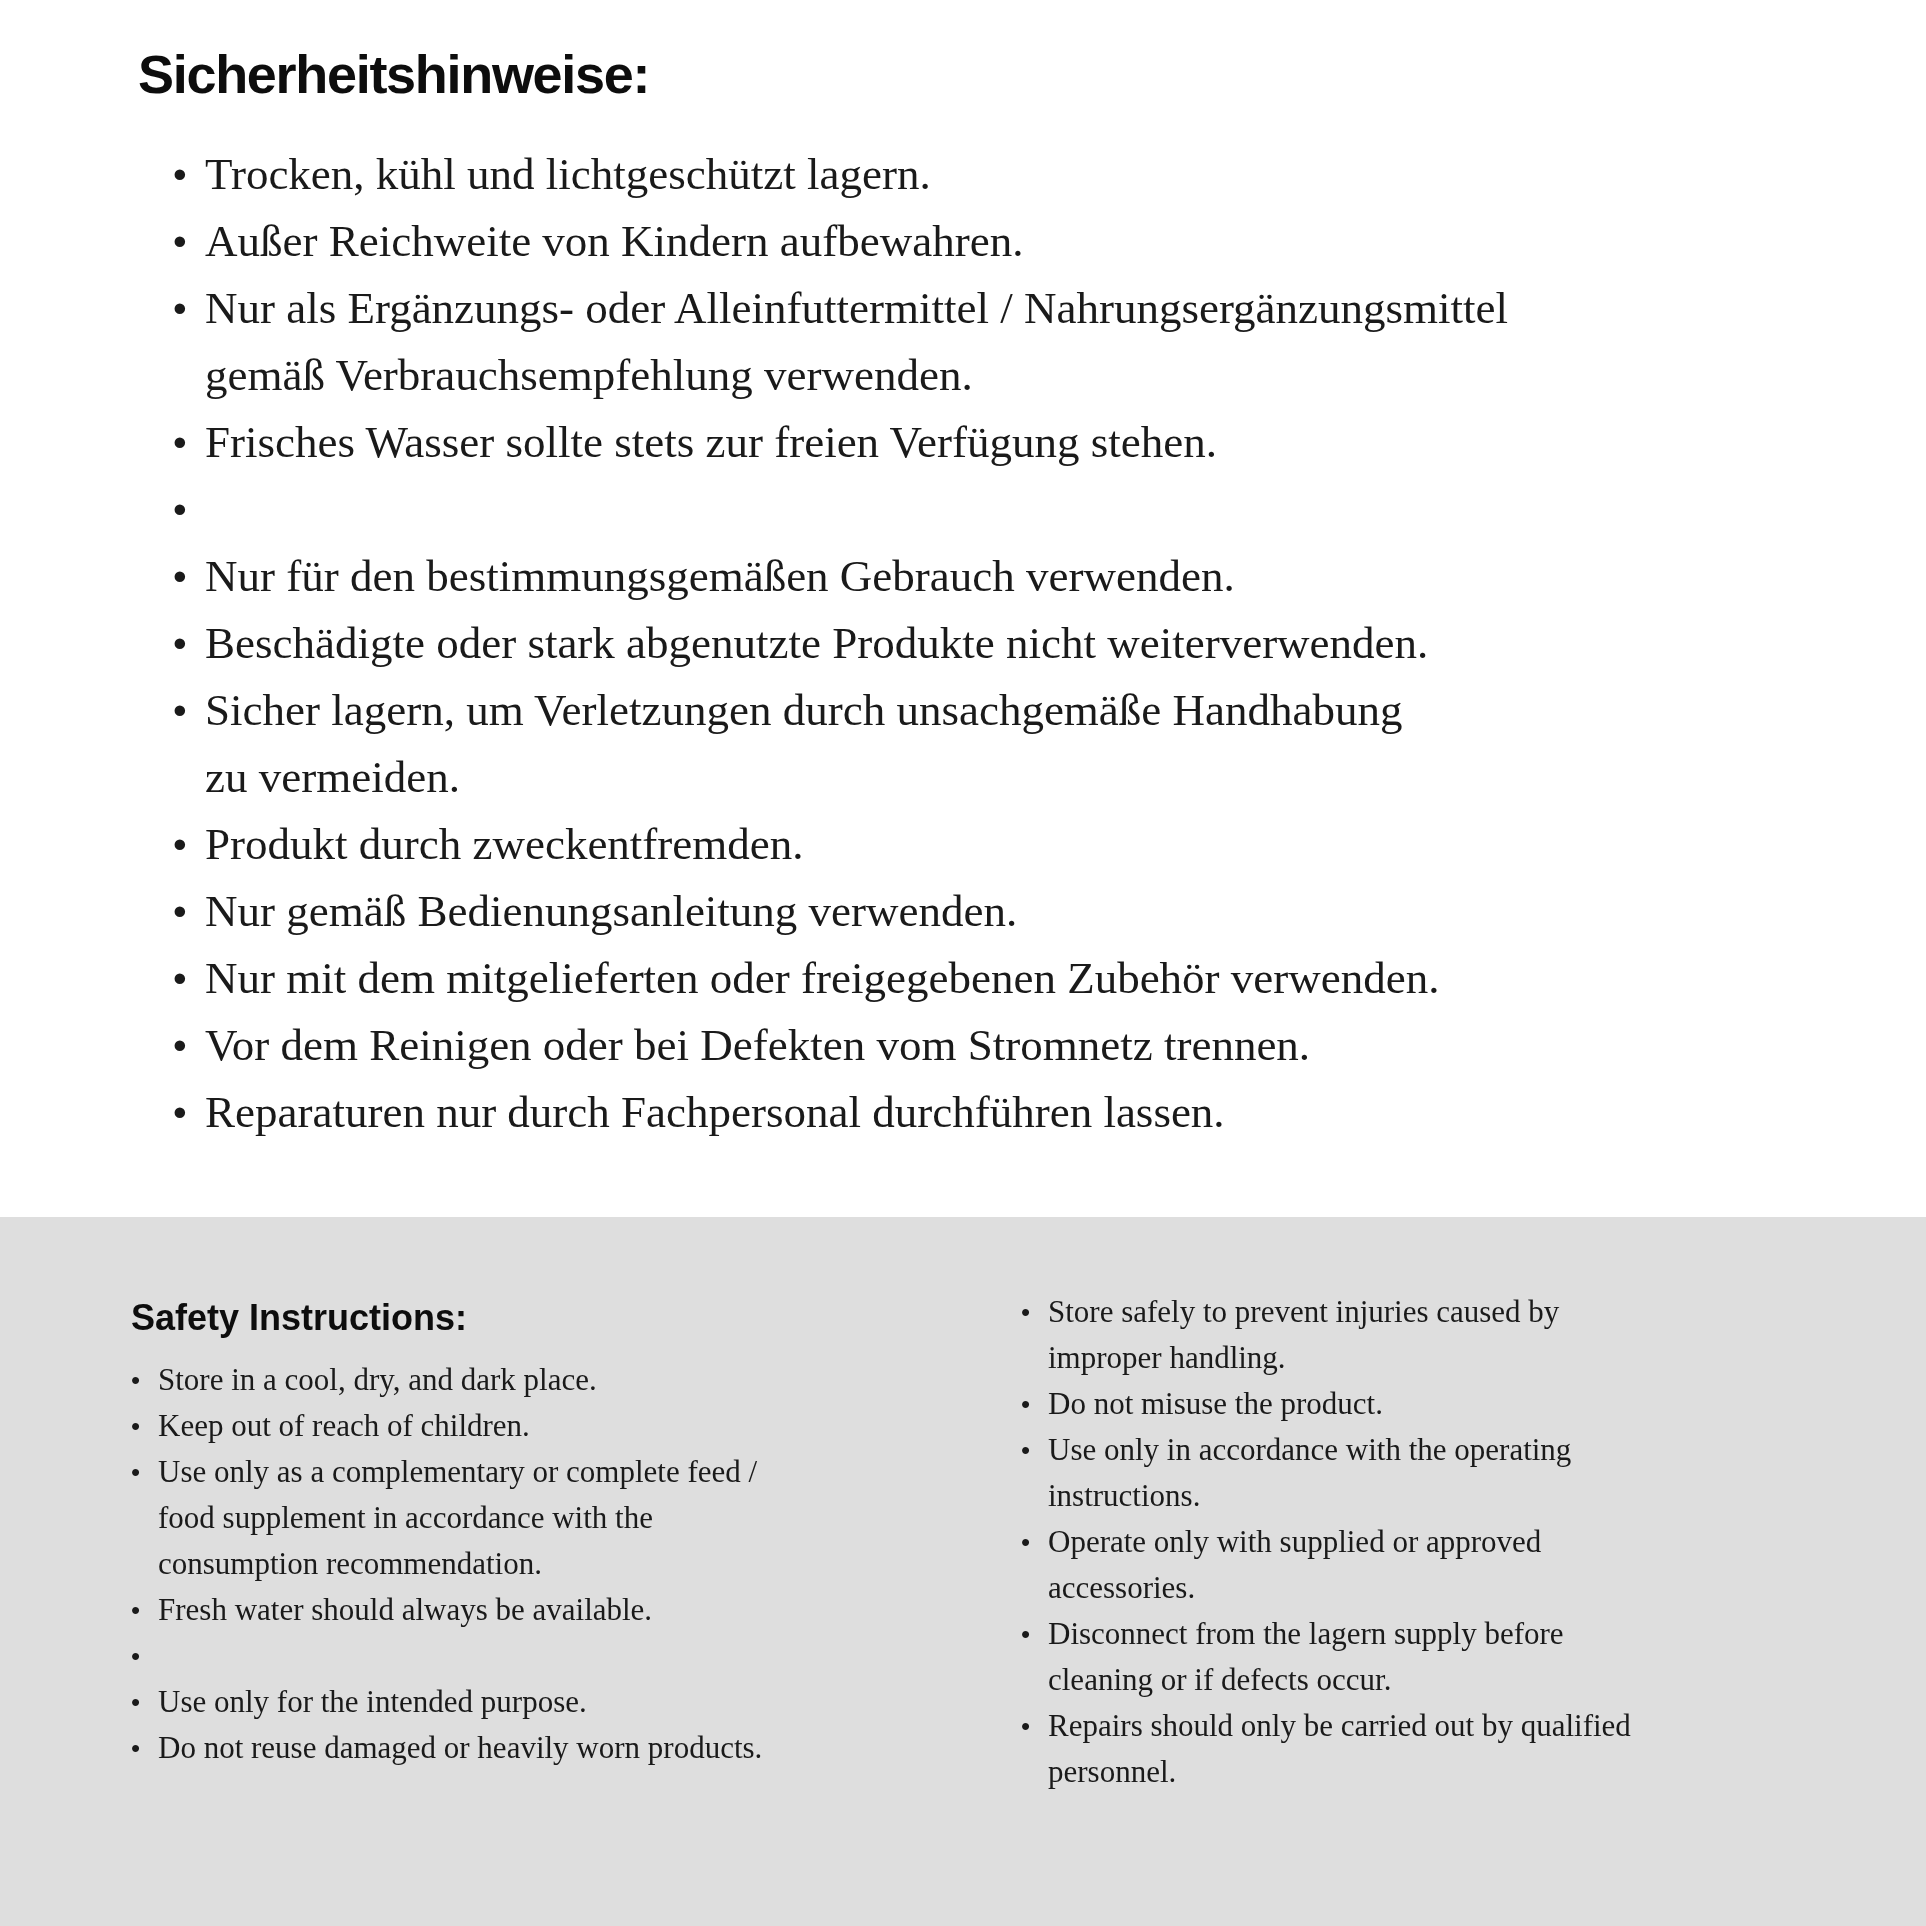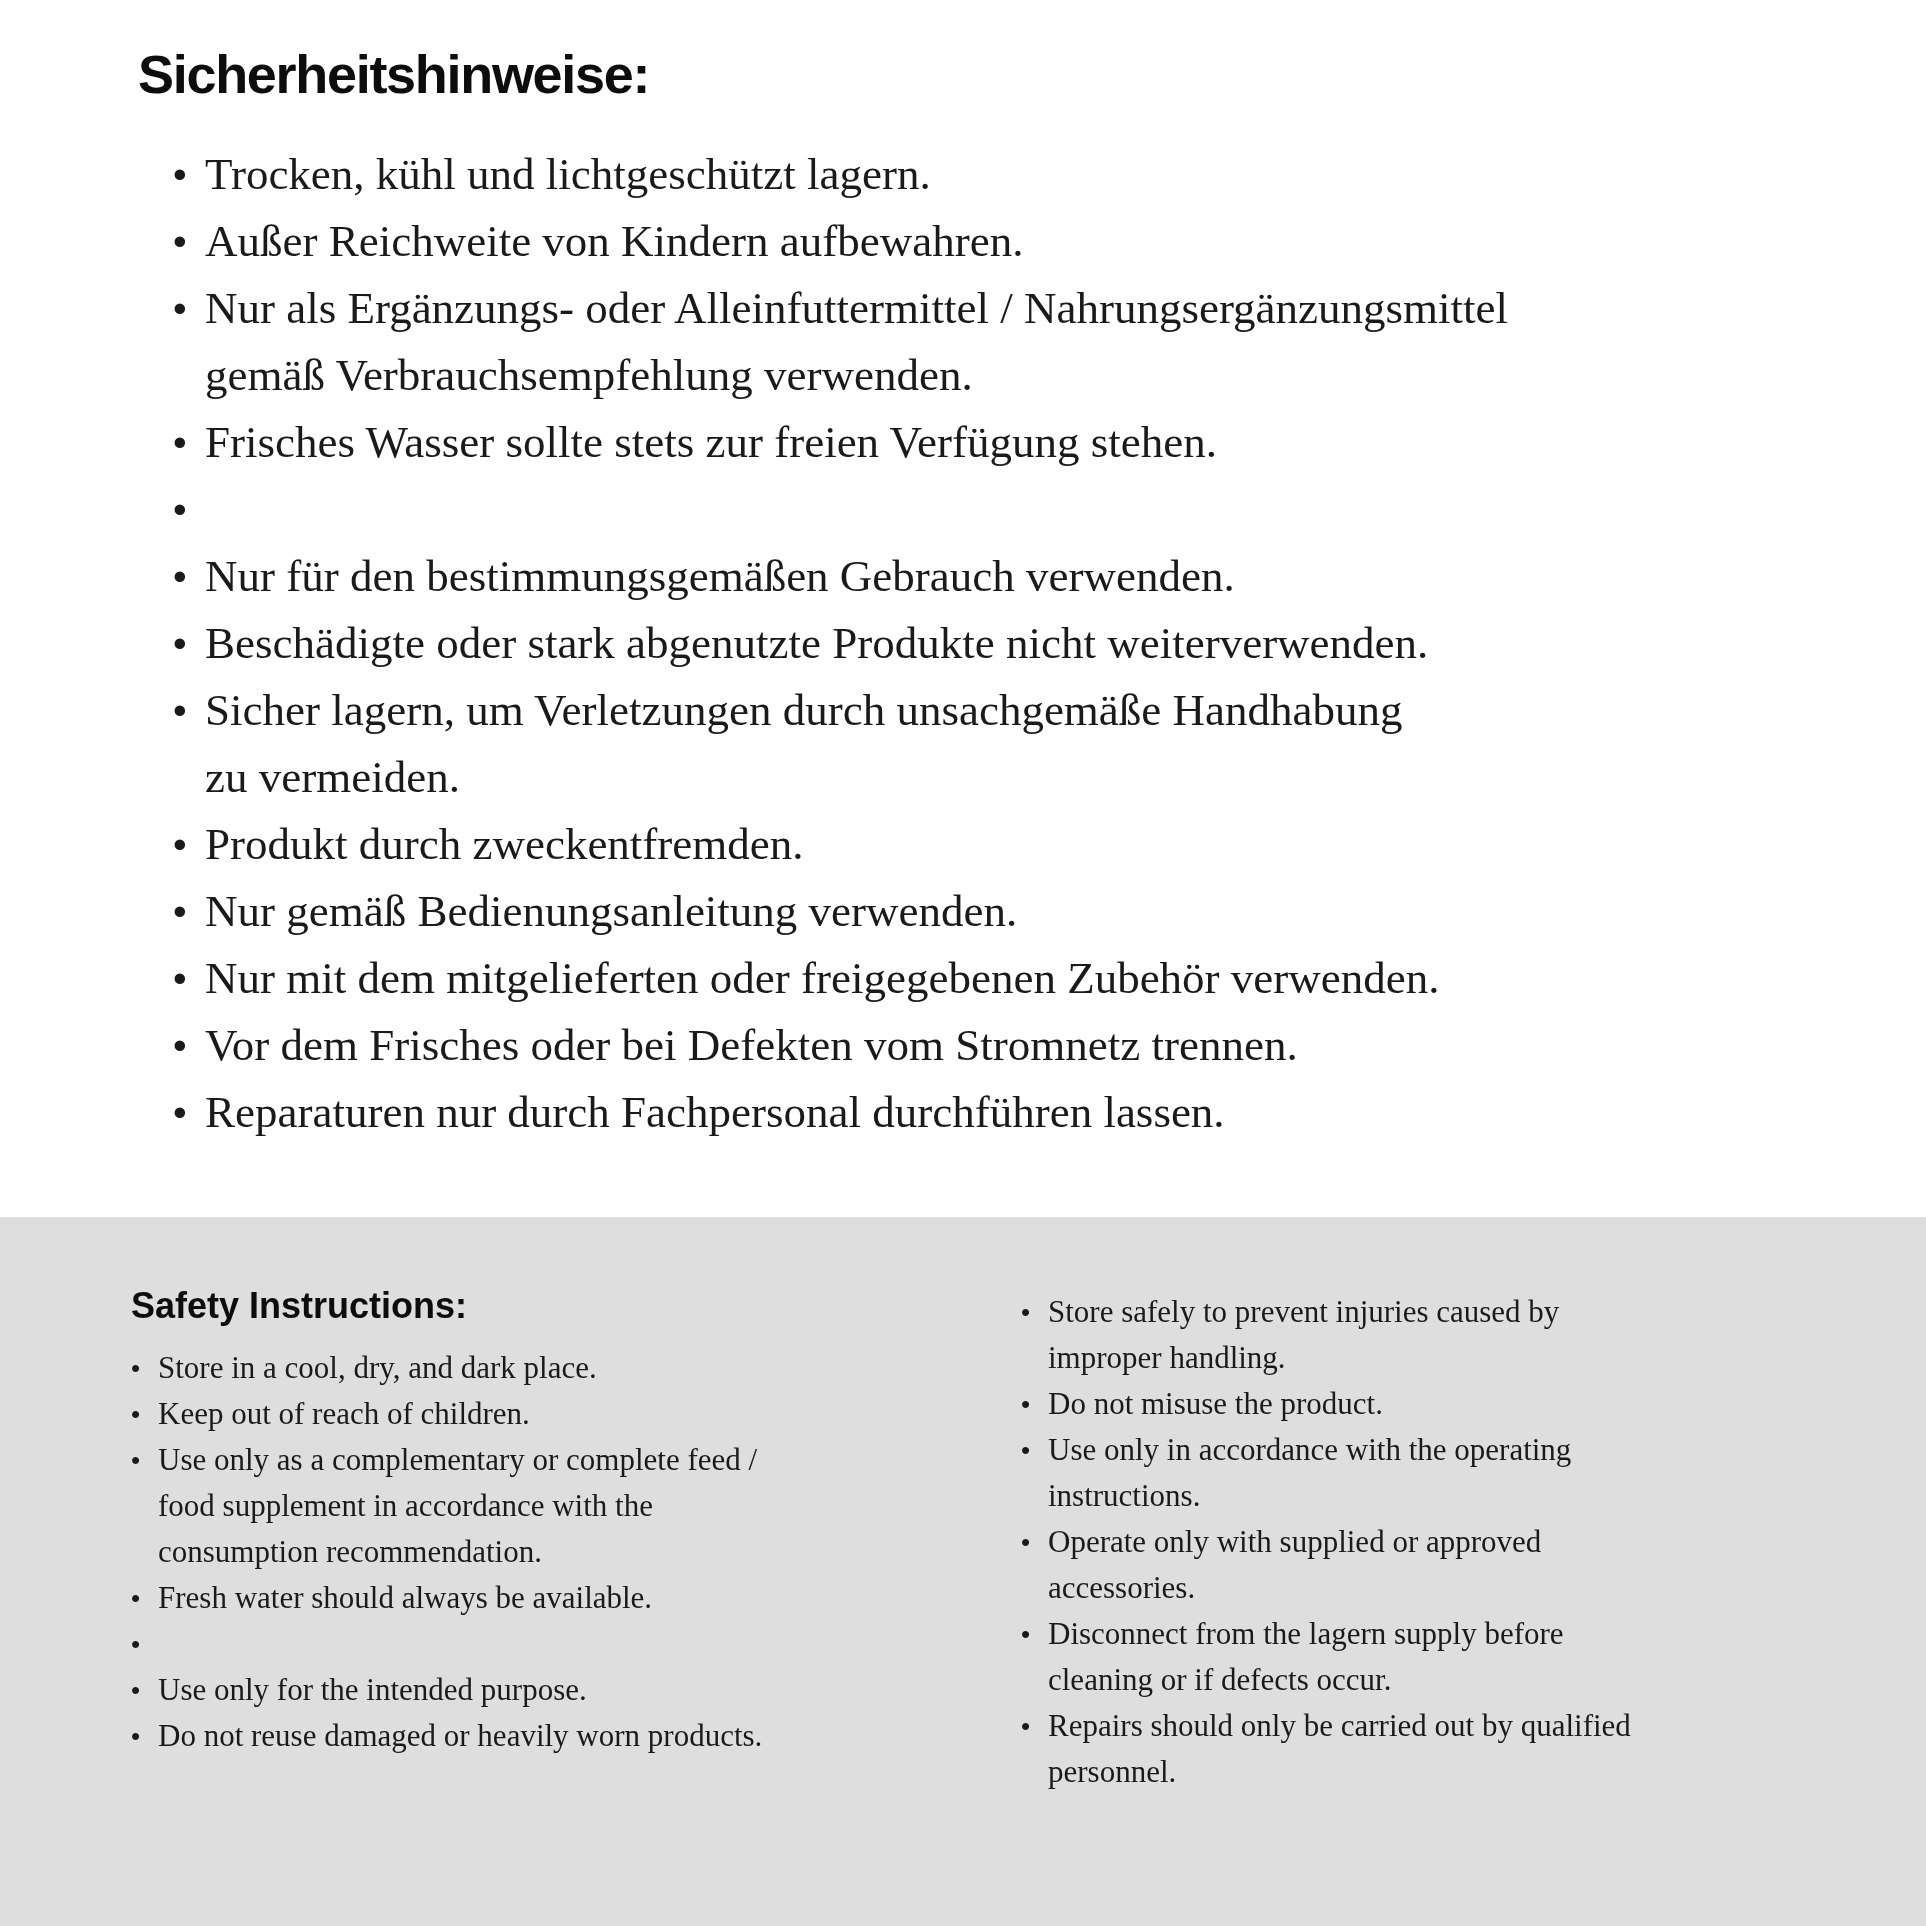--- a/index.html
+++ b/index.html
@@ -58,21 +58,21 @@
     display: flex;
     align-items: flex-start;
   }
   .en-col-left  { width: 835px; flex: 0 0 835px; }
   .en-col-right { width: 845px; flex: 0 0 845px; margin-left: 55px; padding-top: 7.7px; }
   .en-title {
     font-size: 36px;
     line-height: 42px;
     font-weight: 700;
     color: #0d0d0d;
-    margin: 4px 0 18px 0;
+    margin: 16px 0 18px 0;
   }
   .en-section li {
     display: flex;
     align-items: flex-start;
     font-size: 31px;
     line-height: 46px;
     font-weight: 400;
     color: #1a1a1a;
   }
   .en-section .dot {
@@ -130,21 +130,21 @@
         <li>
           <span class="dot">•</span>
           <span class="txt">Nur gemäß Bedienungsanleitung verwenden.</span>
         </li>
         <li>
           <span class="dot">•</span>
           <span class="txt">Nur mit dem mitgelieferten oder freigegebenen Zubehör verwenden.</span>
         </li>
         <li>
           <span class="dot">•</span>
-          <span class="txt">Vor dem Frisches oder bei Defekten vom Stromnetz trennen.</span>
+          <span class="txt">Vor dem Reinigen oder bei Defekten vom Stromnetz trennen.</span>
         </li>
         <li>
           <span class="dot">•</span>
           <span class="txt">Reparaturen nur durch Fachpersonal durchführen lassen.</span>
         </li>
       </ul>
   </section>
 
   <section class="en-section">
     <div class="en-col-left">

